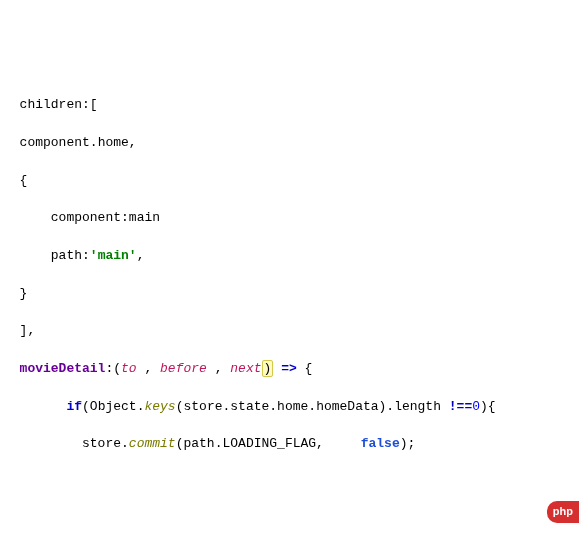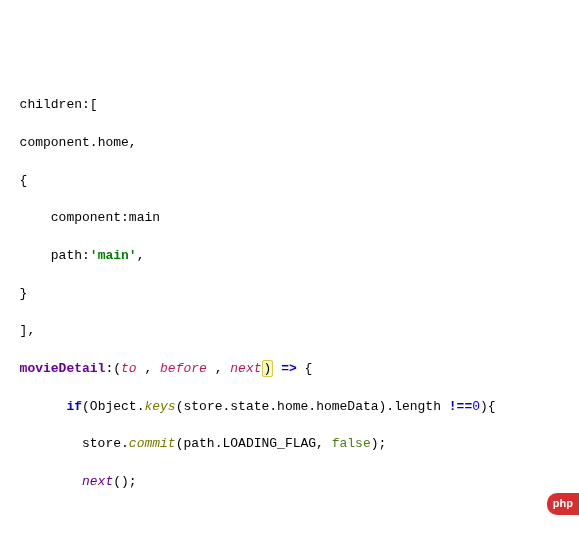--- a/index.html
+++ b/index.html
@@ -14,36 +14,36 @@
     }
     .code-container {
       position: relative;
     }
     .line { display: block; }
     .kw { color: #0000cc; font-weight: bold; }
     .ident { color: #000000; }
     .prop { color: #660099; font-weight: bold; }
     .num { color: #0000ff; }
     .str { color: #008000; font-weight: bold; }
-    .bool { color: #4d7c0f; font-weight: normal; }
+    .bool { color: #1d4ed8; font-weight: bold; margin-left: 29px; }
     .punct { color: #000000; }
     .arrow { color: #0000cc; font-weight: bold; }
     .param-it { color: #be185d; font-style: italic; }
     .fnname { color: #660099; font-style: italic; }
     .callm { color: #7a7a00; font-style: italic; font-family: Liberation Mono, monospace; }
     .hl-paren {
       background: #fff9c4;
       border: 1px solid #d4c94a;
       border-radius: 2px;
       padding: 0 1px;
     }
     .watermark {
       position: fixed;
       right: 0;
-      bottom: 20px;
+      bottom: 12px;
       background: #d62f2f;
       color: #ffffff;
       font-family: Arial, sans-serif;
       font-size: 11px;
       font-weight: bold;
       padding: 3px 6px;
       border-radius: 10px 0 0 10px;
       white-space: nowrap;
       overflow: hidden;
     }
@@ -57,21 +57,20 @@
 <span class="line">  <span class="ident">children</span><span class="punct">:[</span></span>
 <span class="line">  <span class="ident">component</span><span class="punct">.</span><span class="ident">home</span><span class="punct">,</span></span>
 <span class="line">  <span class="punct">{</span></span>
 <span class="line">      <span class="ident">component</span><span class="punct">:</span><span class="ident">main</span></span>
 <span class="line">      <span class="ident">path</span><span class="punct">:</span><span class="str">'main'</span><span class="punct">,</span></span>
 <span class="line">  <span class="punct">}</span></span>
 <span class="line">  <span class="punct">],</span></span>
 <span class="line">  <span class="prop">movieDetail</span><span class="punct">:(</span><span class="param-it">to</span><span class="punct"> , </span><span class="param-it">before</span><span class="punct"> , </span><span class="param-it">next</span><span class="hl-paren">)</span><span> </span><span class="arrow">=&gt;</span><span class="punct"> {</span></span>
 <span class="line">        <span class="kw">if</span><span class="punct">(</span><span class="ident">Object</span><span class="punct">.</span><span class="callm">keys</span><span class="punct">(</span><span class="ident">store</span><span class="punct">.state.home.homeData).</span><span class="ident">length</span><span> </span><span class="kw">!==</span><span class="num">0</span><span class="punct">){</span></span>
 <span class="line">          <span class="ident">store</span><span class="punct">.</span><span class="callm">commit</span><span class="punct">(</span><span class="ident">path</span><span class="punct">.LOADING_FLAG, </span><span class="bool">false</span><span class="punct">);</span></span>
-<span class="line">          <span class="fnname">next</span><span class="punct">();</span></span>
 
 
 
 
 
 
 
 
 
 

